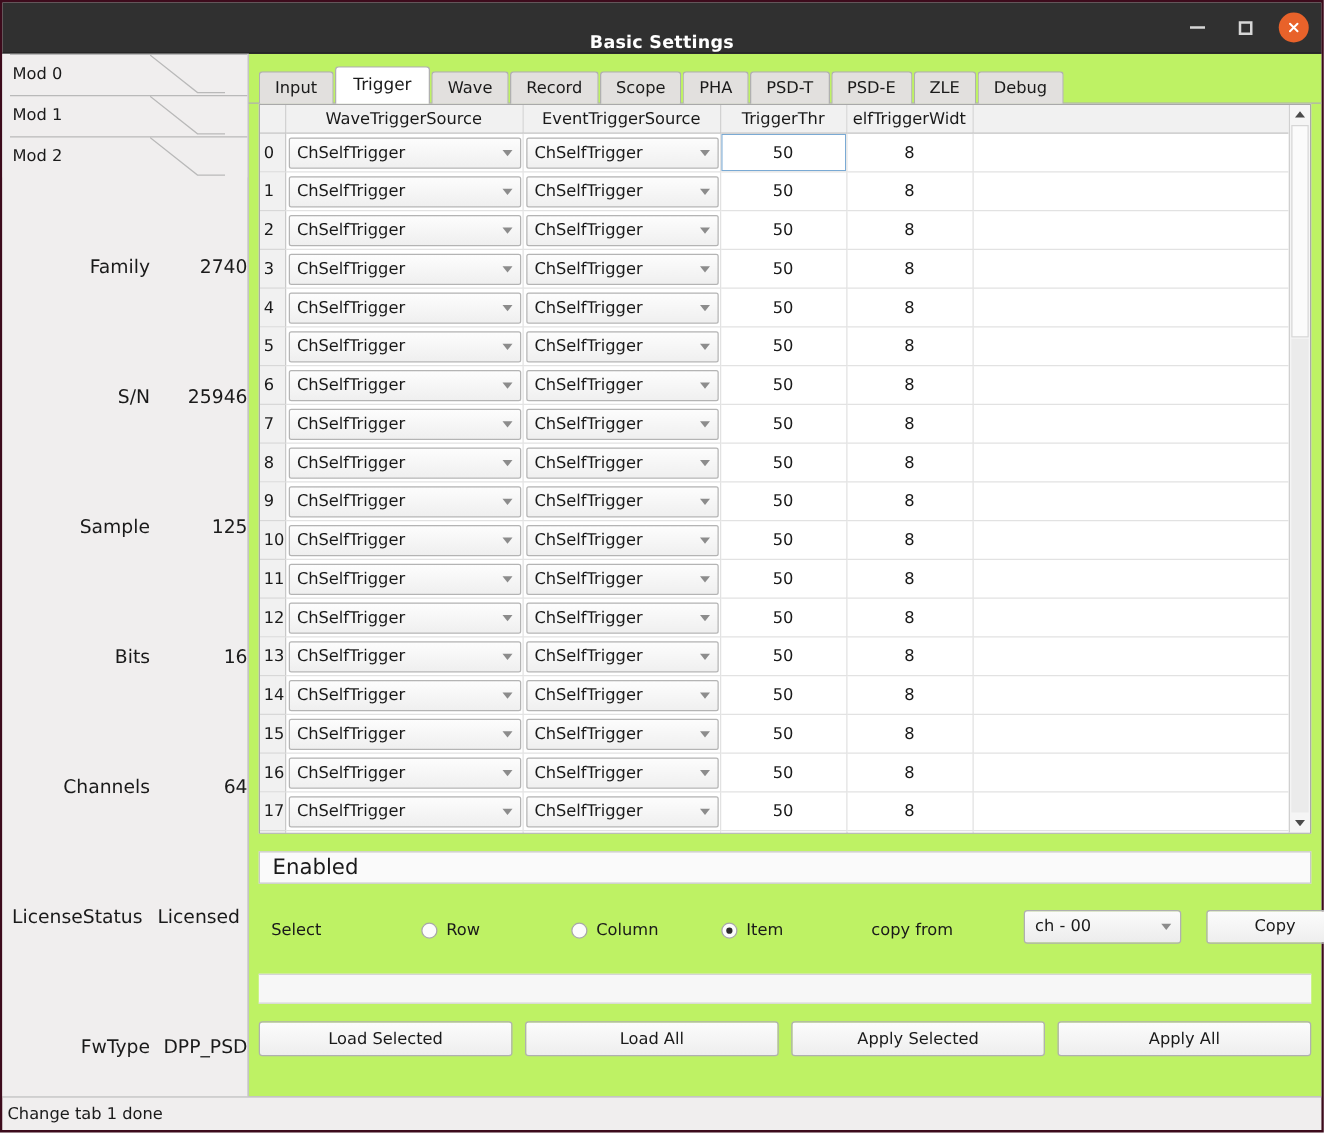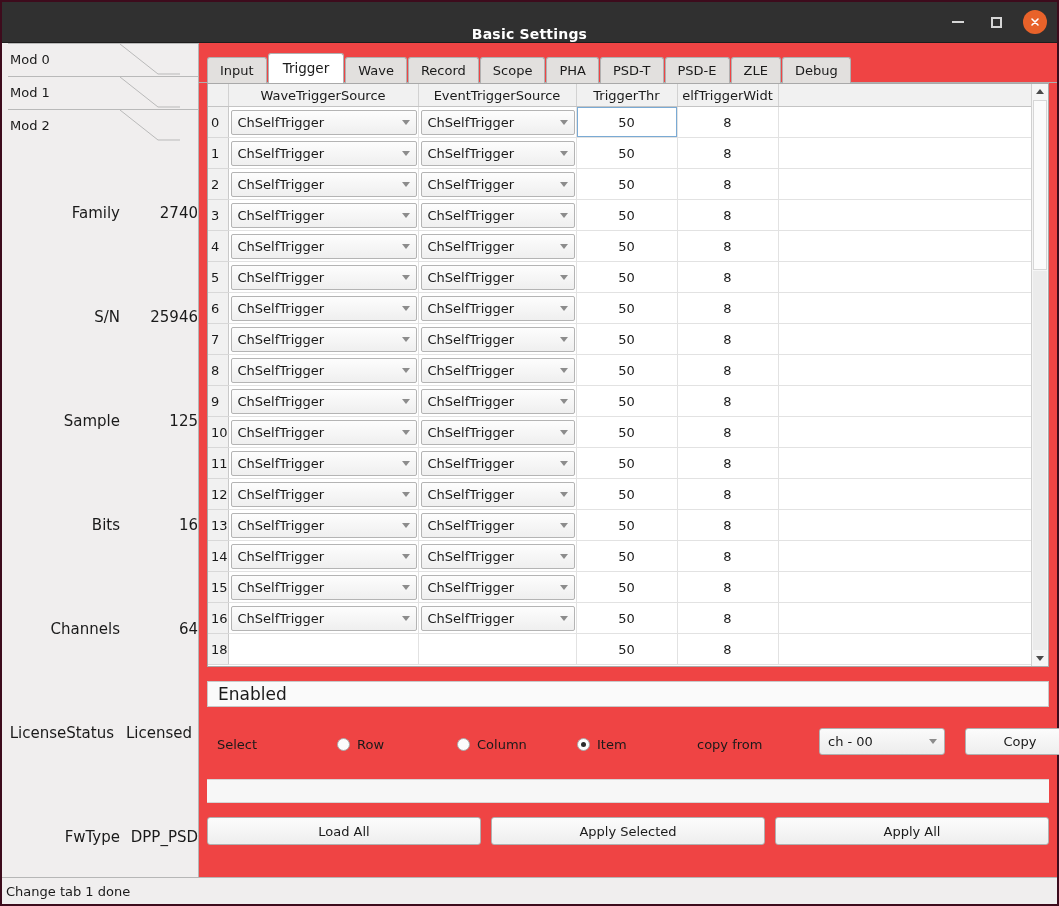--- a/index.html
+++ b/index.html
@@ -91,21 +91,21 @@
     font-size: 15px;
   }
   .inforow .lbl { width: 118px; text-align: right; padding-right: 0px; }
   .inforow .val { width: 78px; text-align: right; padding-right: 0px;}
   .inforow.small .lbl { width: 112px; }
   
   .rightpanel {
     flex: 1 1 auto;
     min-width: 0;
     display: flex; flex-direction: column;
-    background: #ef4444;
+    background: #bef264;
     padding: 0;
   }
   .tabbar {
     display: flex; align-items: flex-end;
     height: 30px;
     padding-left: 8px;
     margin-top: 10px;
     position: relative;
     flex: 0 0 auto;
   }
@@ -833,20 +833,42 @@
                       <span class="carrow">
                         <span class="tri-down"></span>
                       </span>
                     </div>
                   </td>
                   <td>50</td>
                   <td>8</td>
                   <td style="border-right: none;"></td>
                 </tr>
                 <tr>
+                  <td class="rowhdr">17</td>
+                  <td>
+                    <div class="combocell">
+                      <span class="ctext">ChSelfTrigger</span>
+                      <span class="carrow">
+                        <span class="tri-down"></span>
+                      </span>
+                    </div>
+                  </td>
+                  <td>
+                    <div class="combocell">
+                      <span class="ctext">ChSelfTrigger</span>
+                      <span class="carrow">
+                        <span class="tri-down"></span>
+                      </span>
+                    </div>
+                  </td>
+                  <td>50</td>
+                  <td>8</td>
+                  <td style="border-right: none;"></td>
+                </tr>
+                <tr>
                   <td class="rowhdr">18</td>
                   <td></td>
                   <td></td>
                   <td>50</td>
                   <td>8</td>
                   <td style="border-right: none;"></td>
                 </tr>
               </tbody>
           </table>
         </div>
@@ -890,20 +912,21 @@
               <span class="tri-down"></span>
             </span>
         </div>
 
         <div class="btn btn-copy">Copy</div>
       </div>
 
       <div class="spacerline"></div>
 
       <div class="actionrow">
+        <div class="btn">Load Selected</div>
         <div class="btn">Load All</div>
         <div class="btn">Apply Selected</div>
         <div class="btn">Apply All</div>
       </div>
 
       <div class="bottomfill"></div>
     </div>
   </div>
 
   <div class="statusbar">

